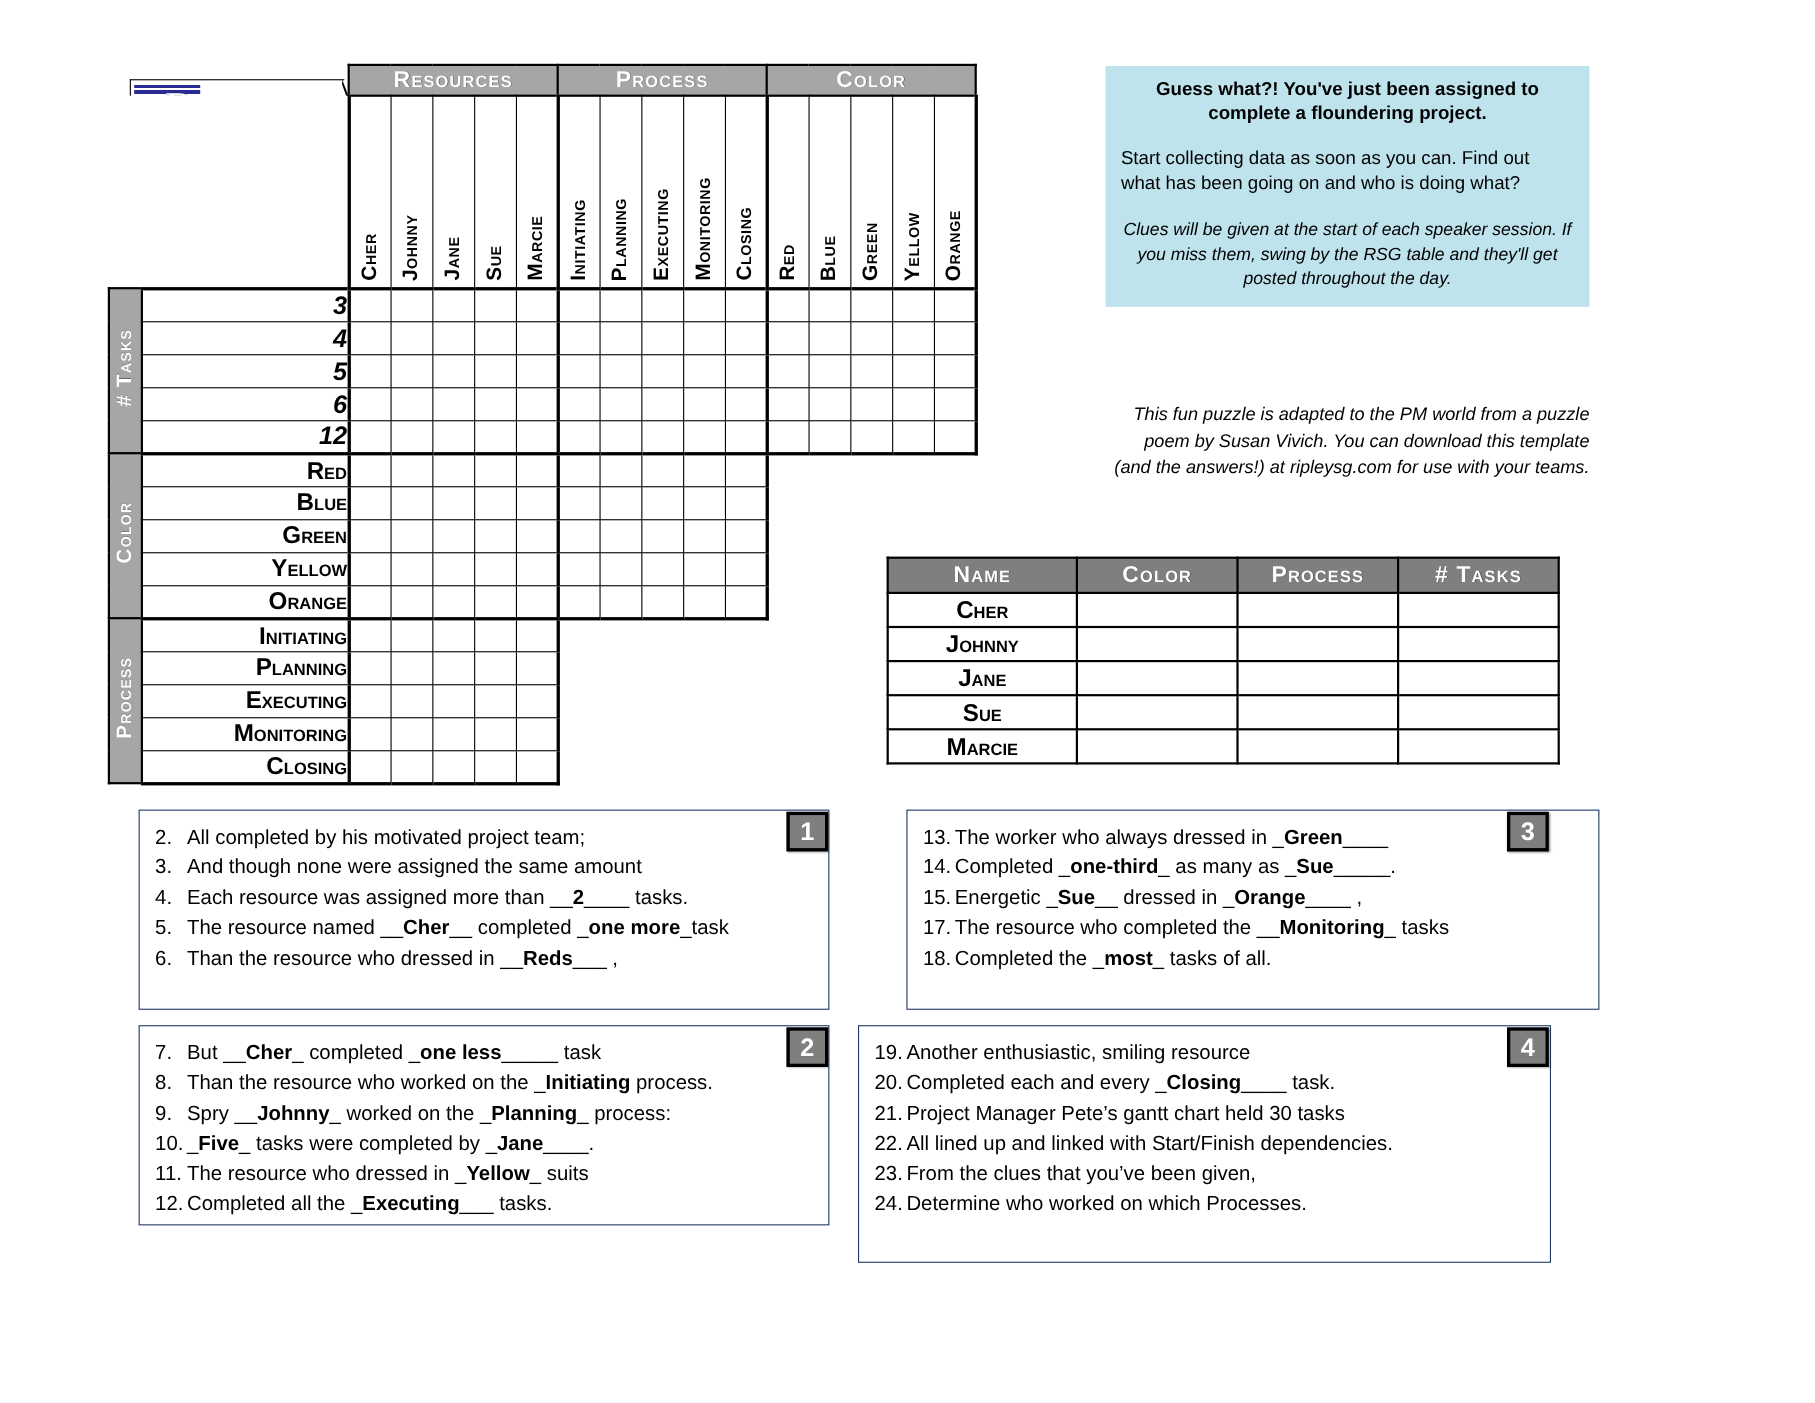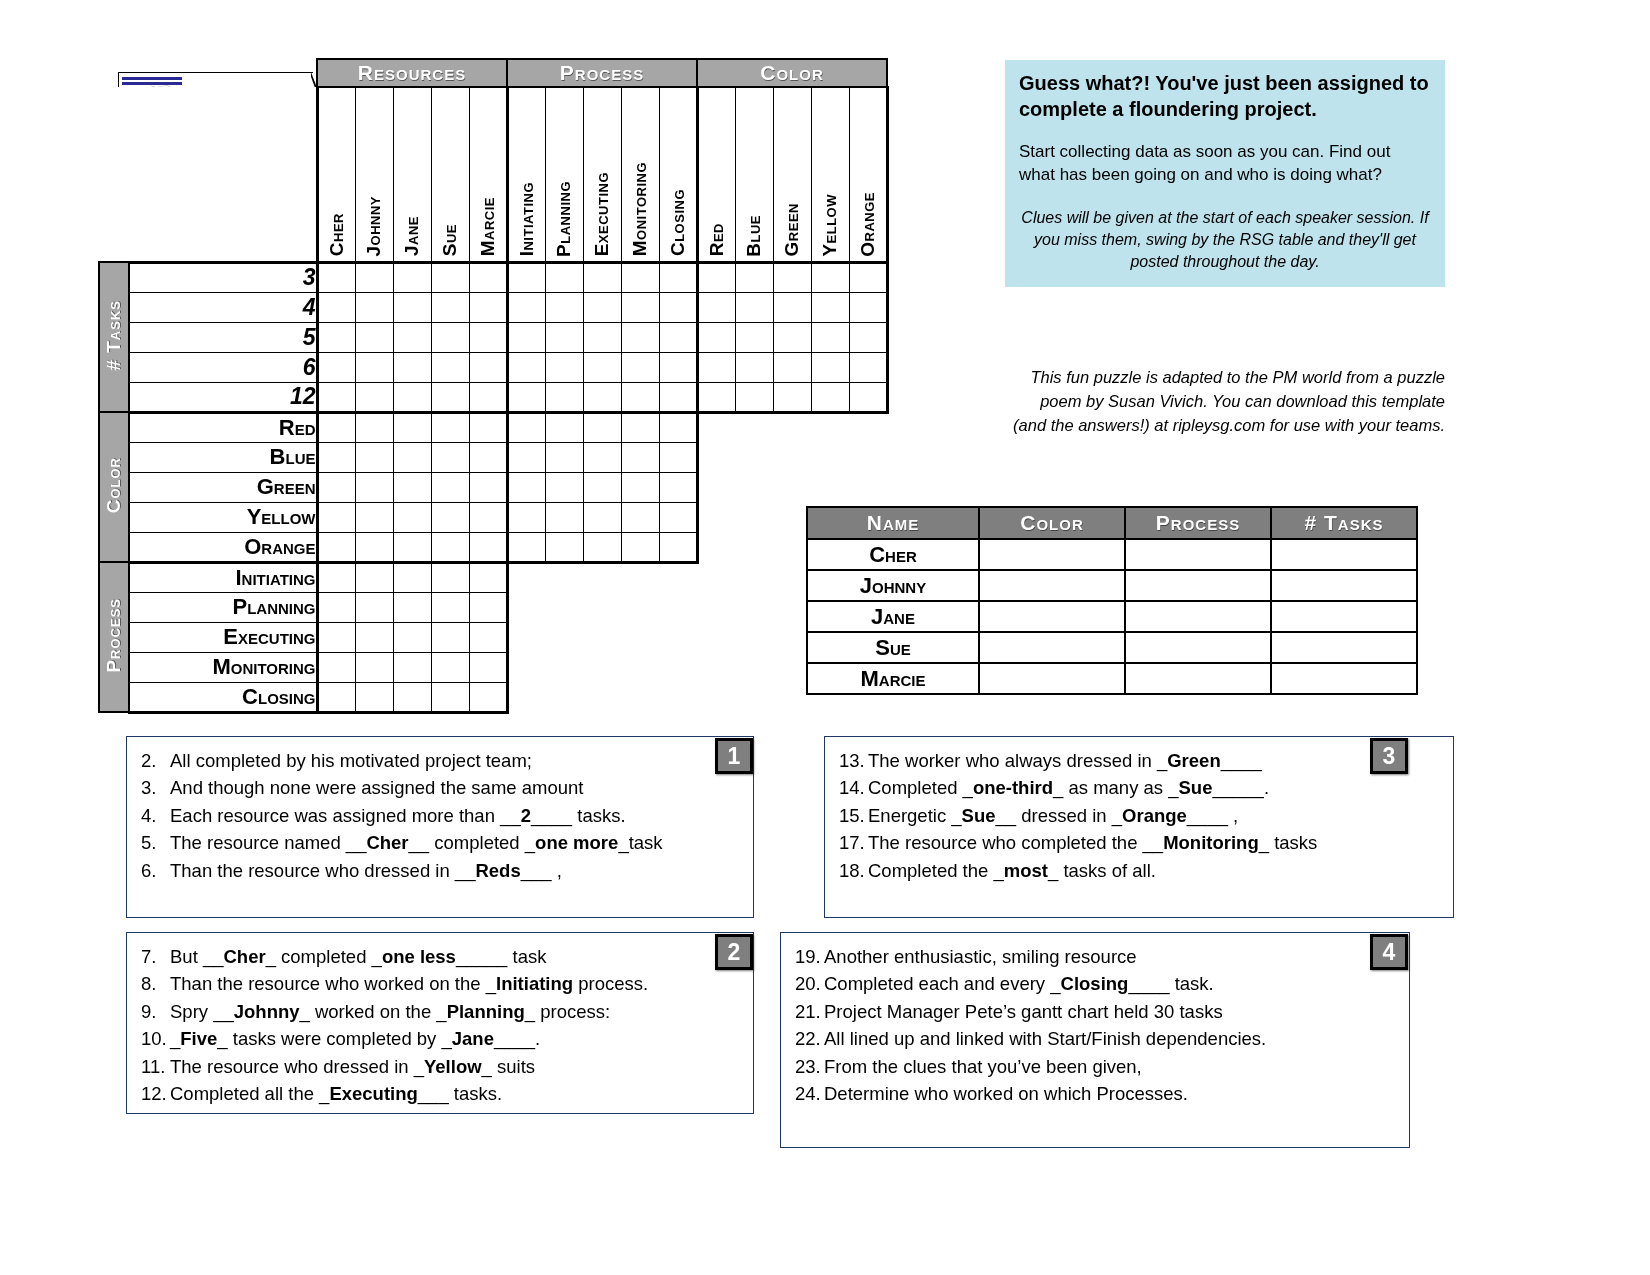--- a/index.html
+++ b/index.html
@@ -139,21 +139,21 @@
   .tt{ border-top:3px solid #000 !important; }
   .tb{ border-bottom:3px solid #000 !important; }
 
   
   #info-box{
     position:absolute; left:1005px; top:60px; width:440px;
     background:#bfe3ec;
     padding:10px 14px 14px 14px;
   }
   #info-head{
-    font-size:20px; font-weight:bold; text-align:left; line-height:1.32;
+    font-size:17px; font-weight:bold; text-align:center; line-height:1.32;
   }
   #info-body{
     font-size:17px; line-height:1.35; margin-top:18px;
   }
   #info-note{
     font-size:16px; font-style:italic; text-align:center; line-height:1.38; margin-top:20px;
   }
 
   #credit{
     position:absolute; left:1005px; top:366px; width:440px;

